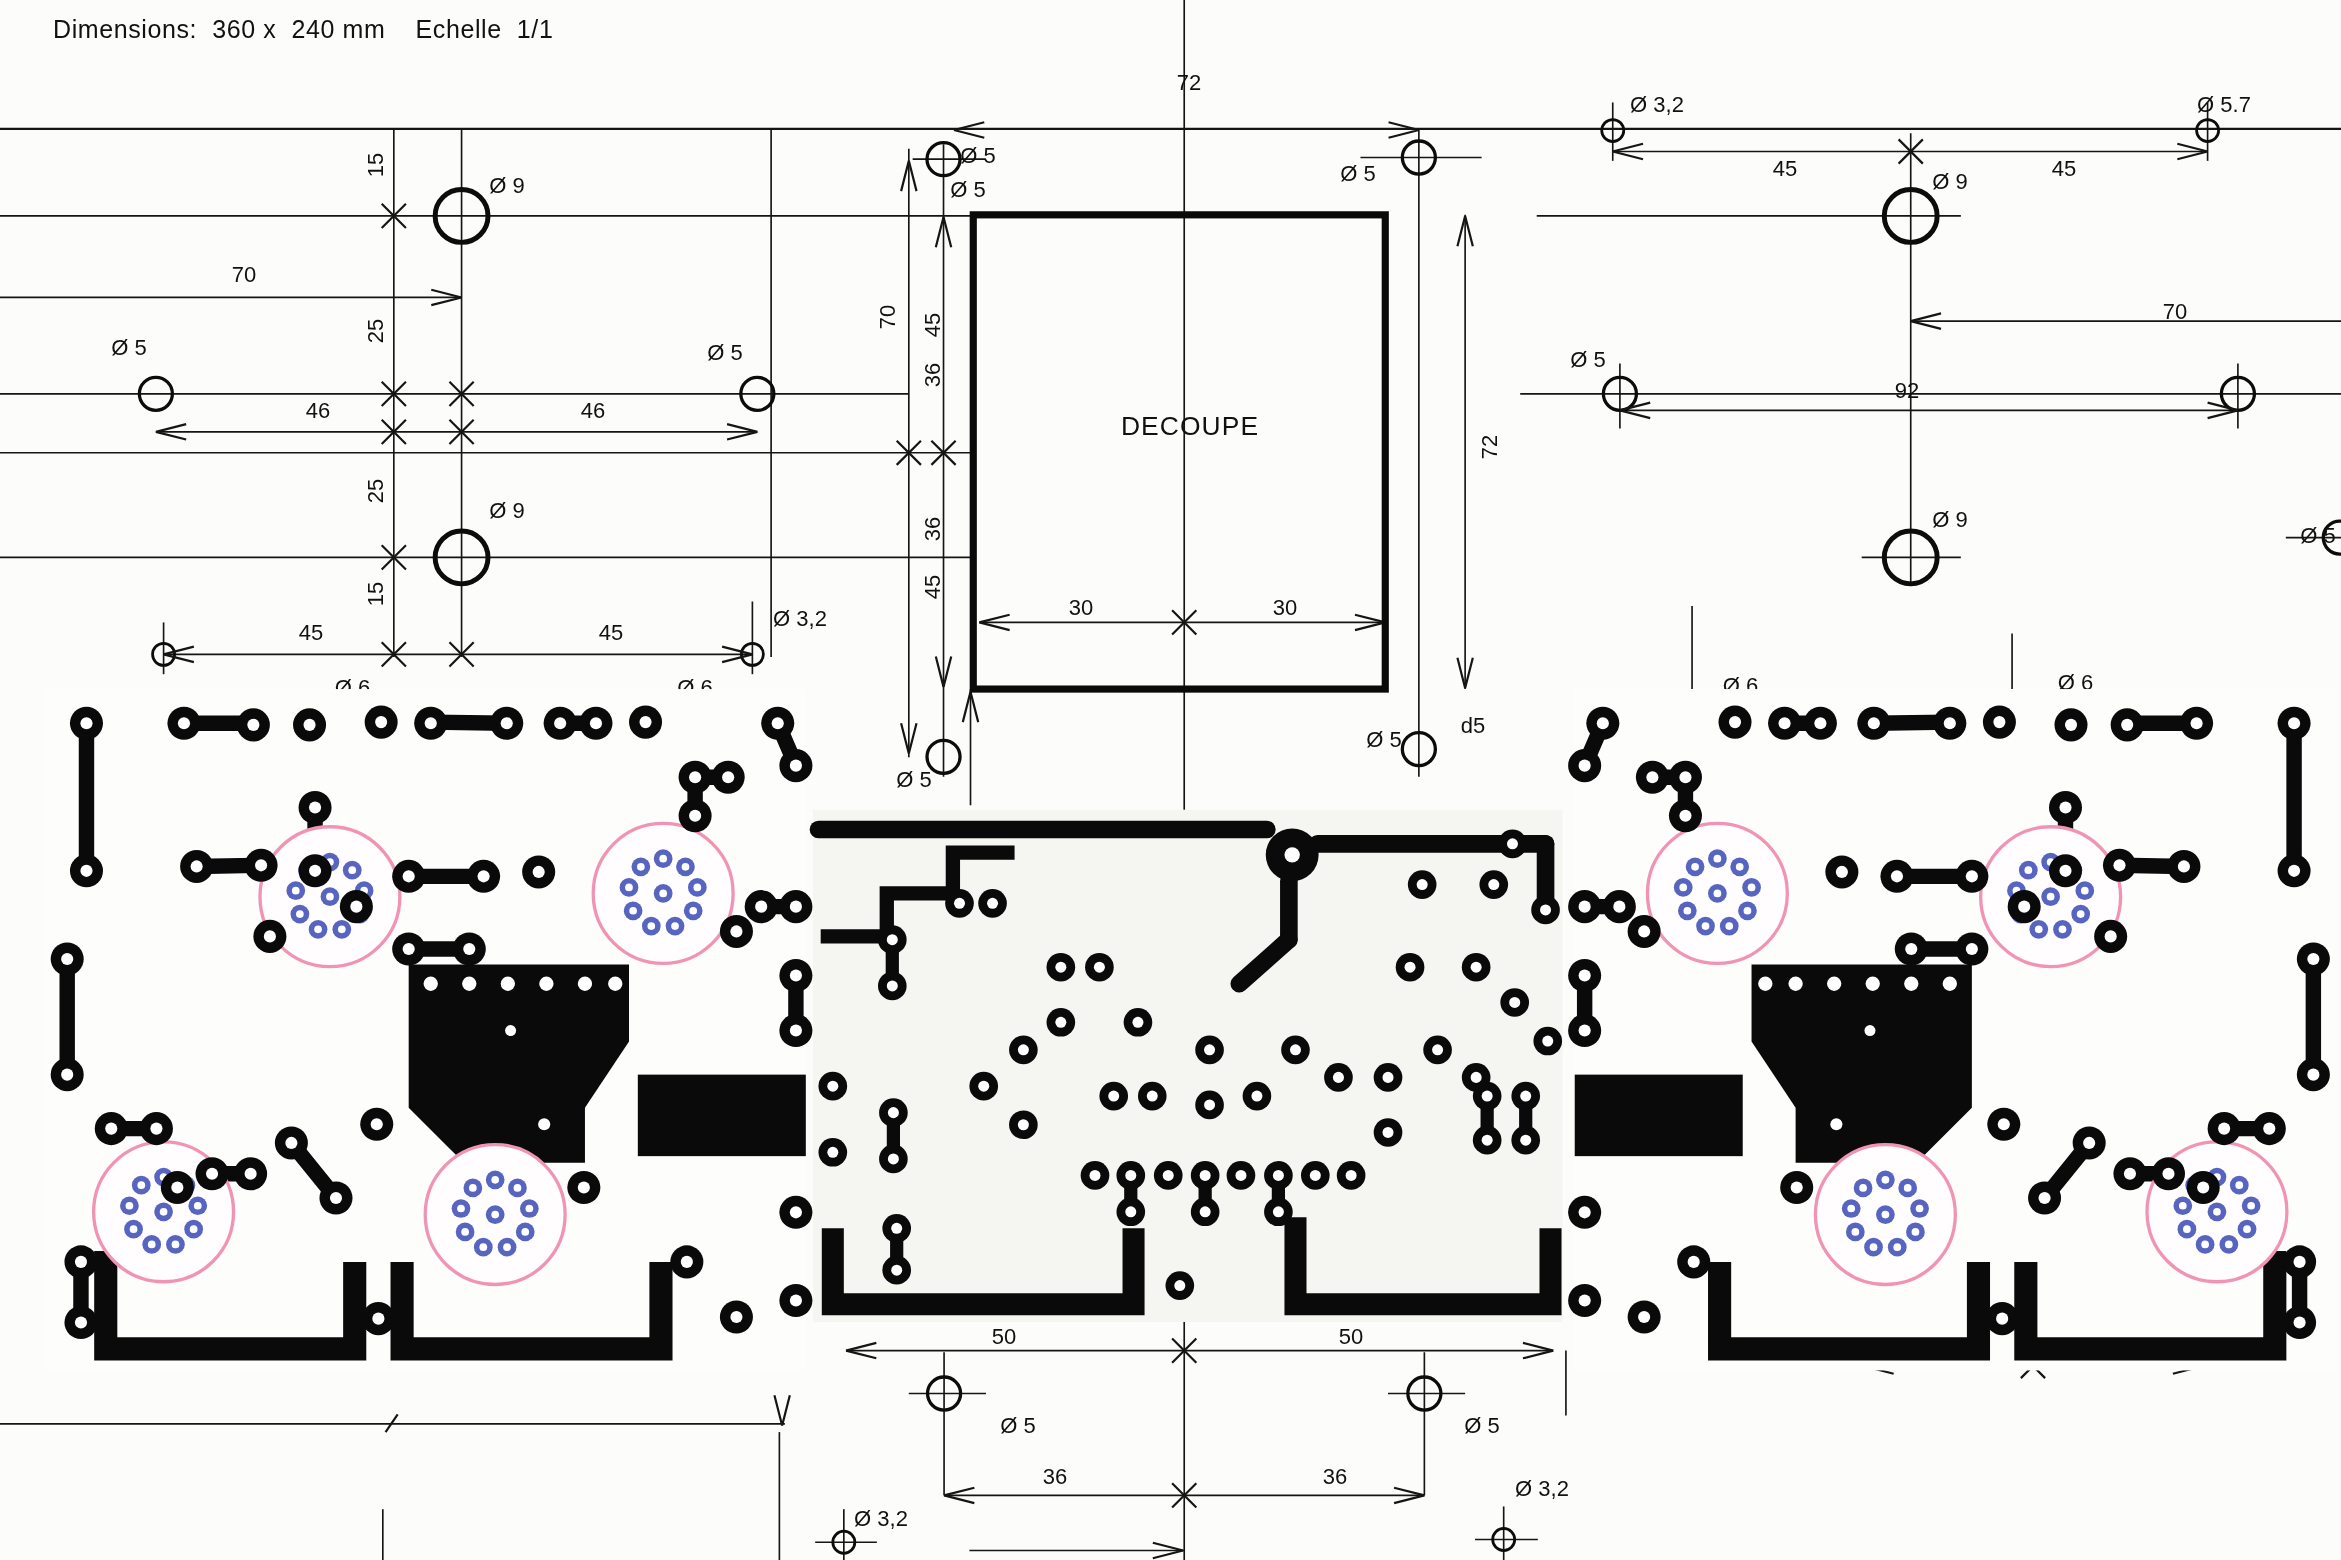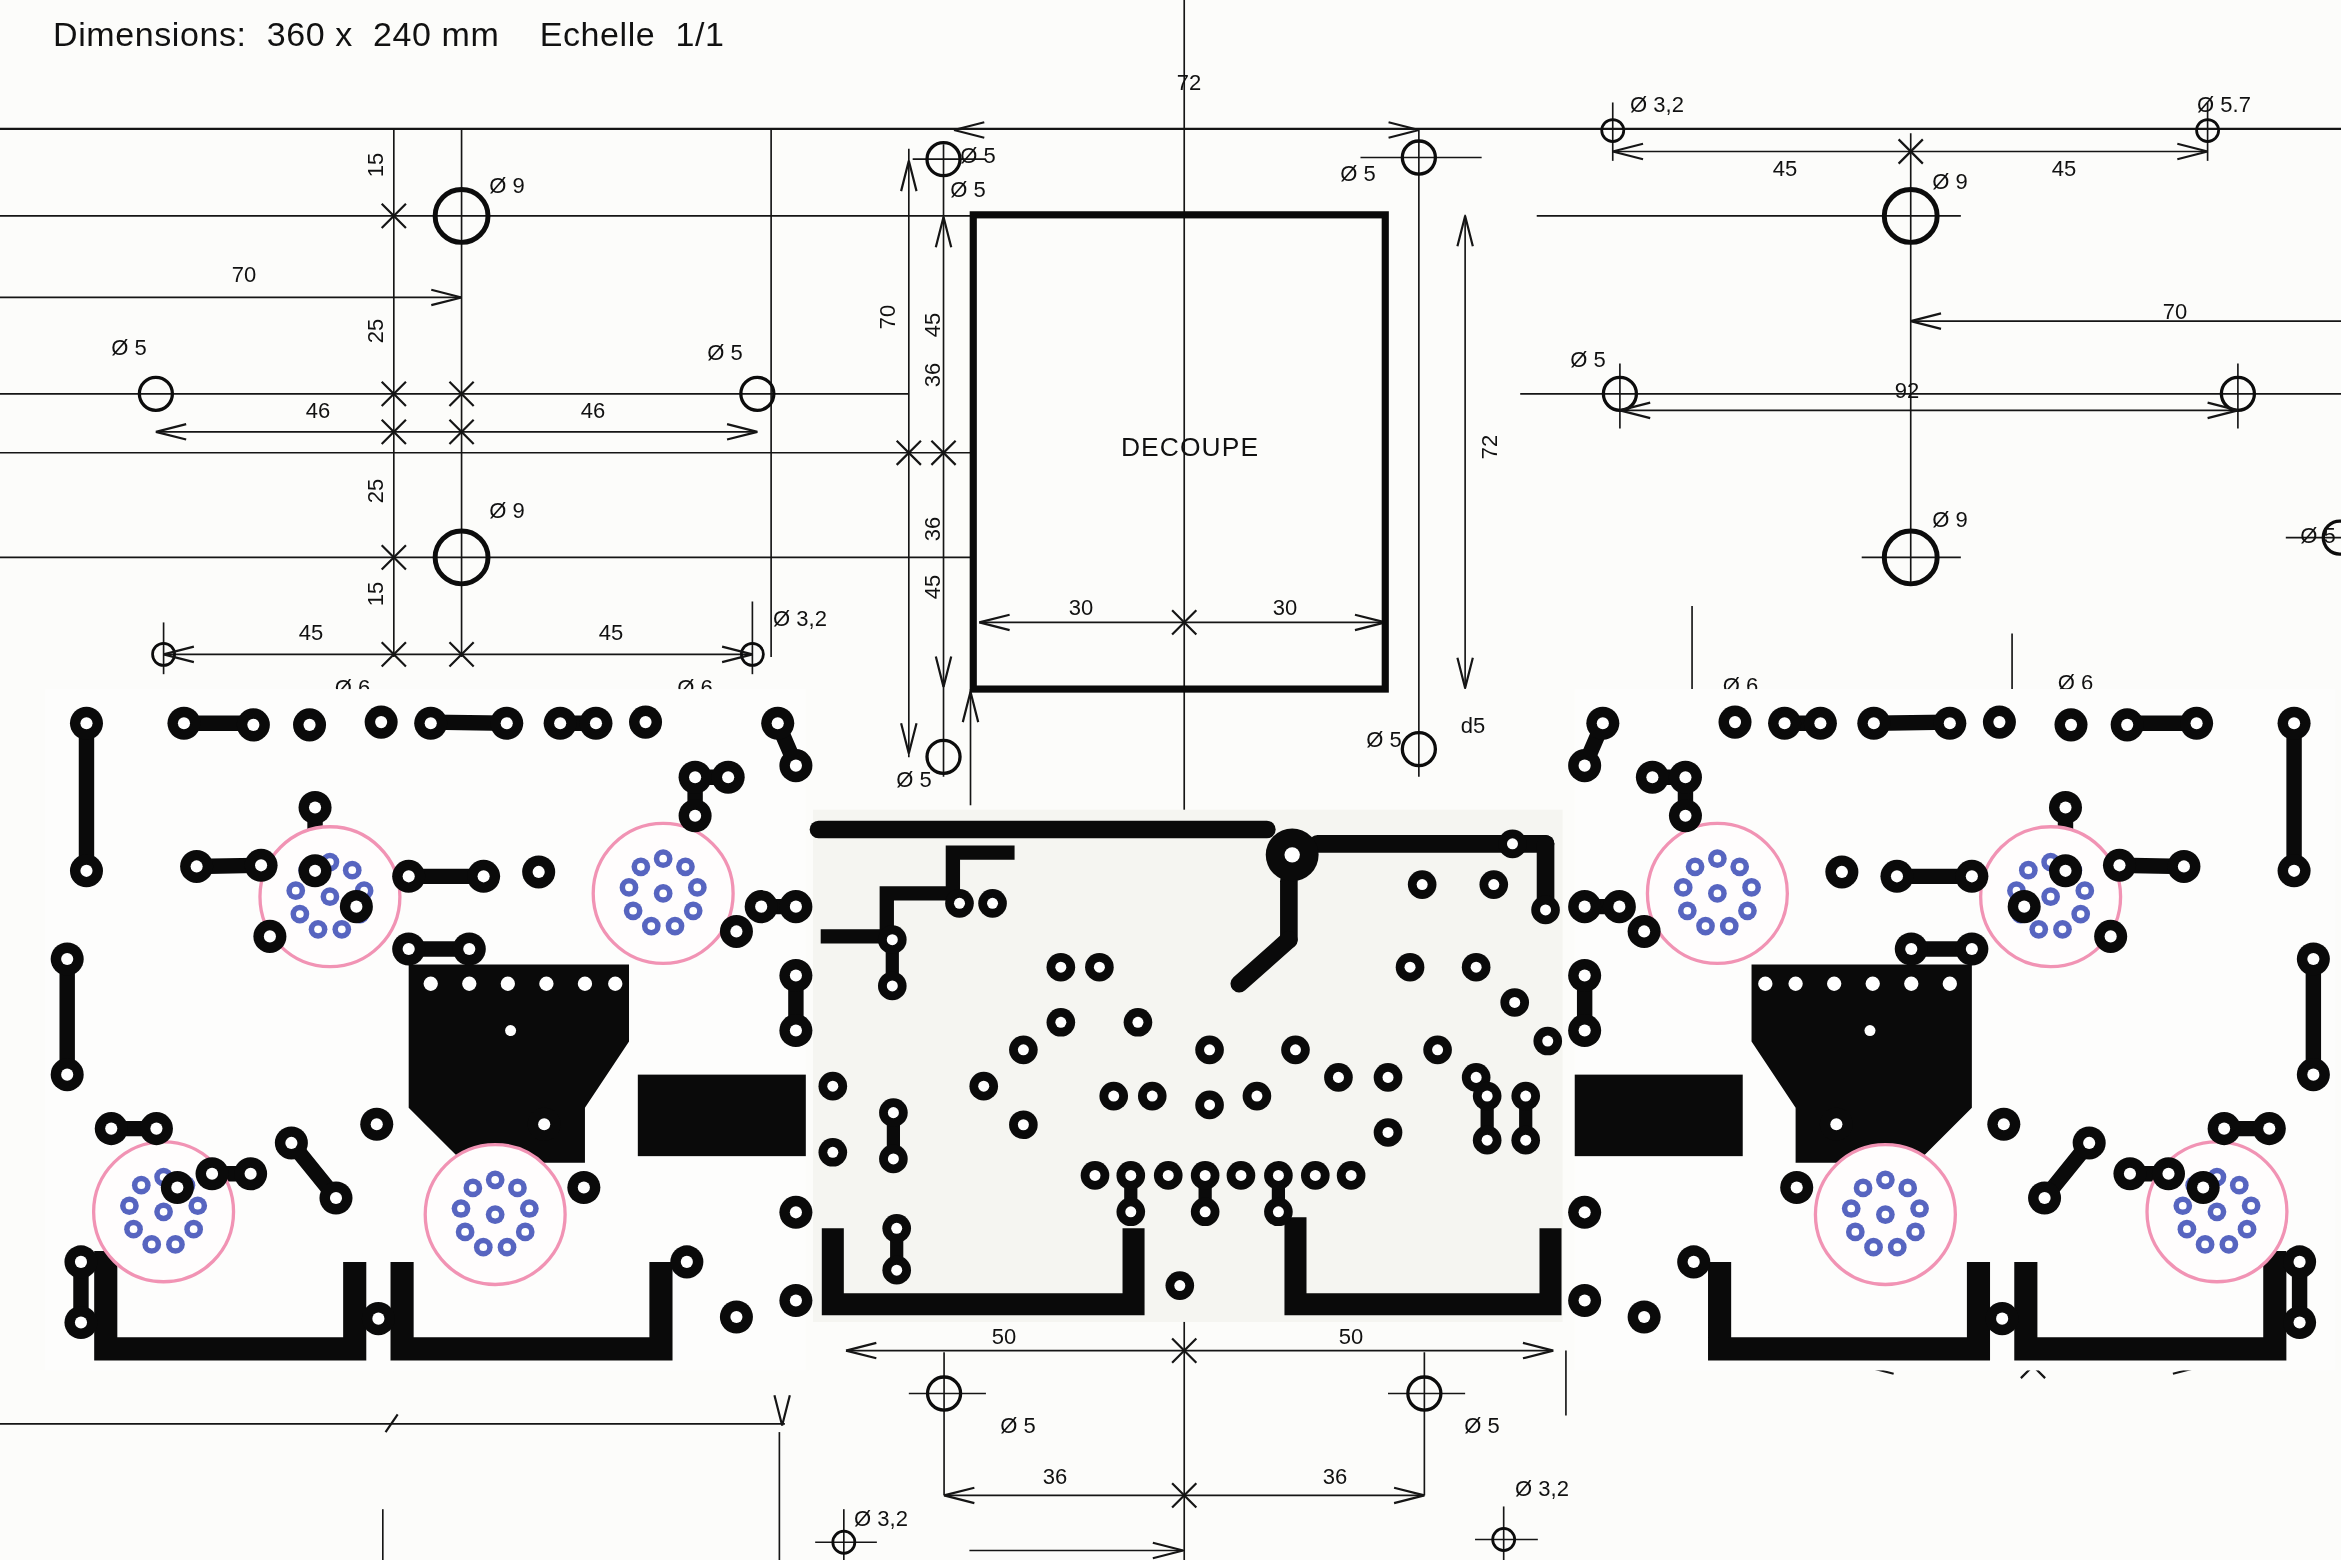--- a/index.html
+++ b/index.html
@@ -1,21 +1,21 @@
 <!DOCTYPE html>
 <html style="font-size:8.8px"><head>
 <meta charset="utf-8">
 <style>
   html,body{margin:0;padding:0;width:2342px;height:1561px;overflow:hidden;
     background:#fcfcfa;font-family:"Liberation Sans",sans-serif;}
   #canvas{position:relative;width:2342px;height:1561px;}
   #svg{position:absolute;left:0;top:0;}
-  .title{position:absolute;left:53px;top:15.4px;font-size:34px;color:#111;
+  .title{position:absolute;left:53px;top:15.4px;font-size:25px;color:#111;
     white-space:pre;letter-spacing:0.6px;}
-  .decoupe-label{position:absolute;left:1190px;top:447px;transform:translate(-50%,-50%);
+  .decoupe-label{position:absolute;left:1190px;top:426px;transform:translate(-50%,-50%);
     font-size:26.4px;color:#111;letter-spacing:1.1px;}
   .lab{position:absolute;font-size:22px;color:#111;white-space:pre;}
   .cliptext{font-size:40px;fill:#111;}
 </style>
 </head>
 <body>
 
 <div id="canvas">
   <svg id="svg" viewBox="0 0 4252 2834" width="2342" height="1561">
     <defs>

